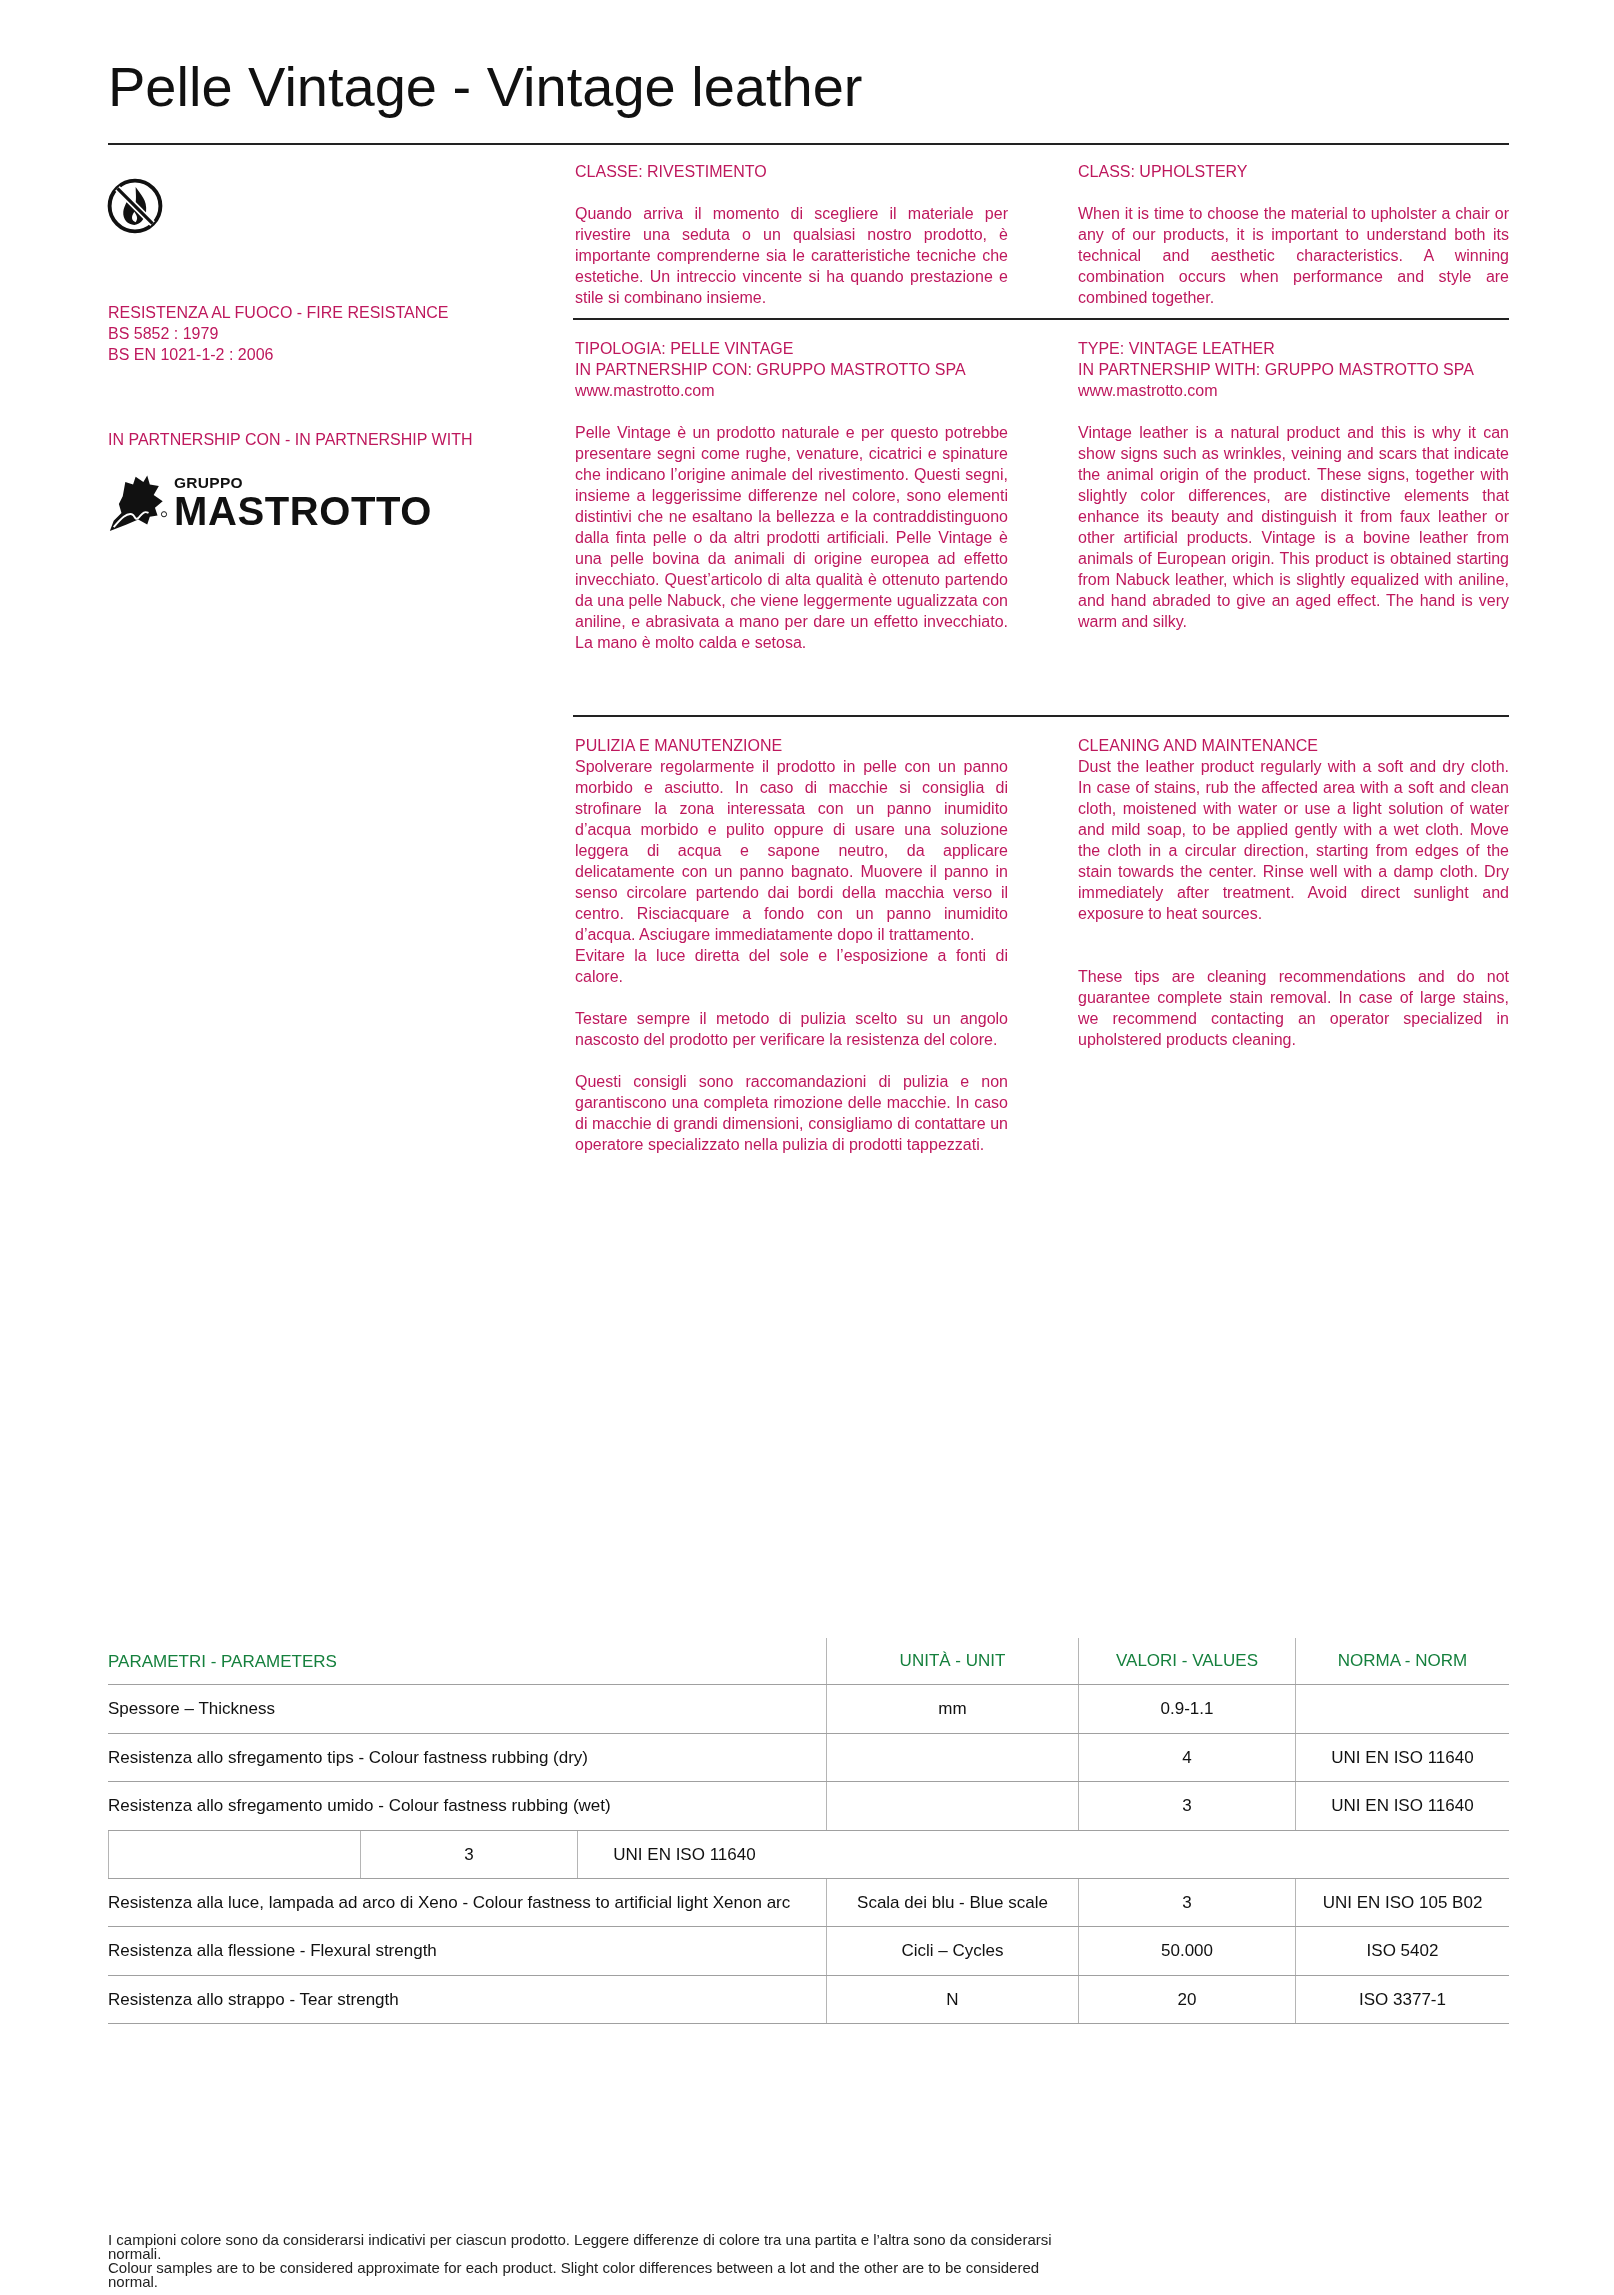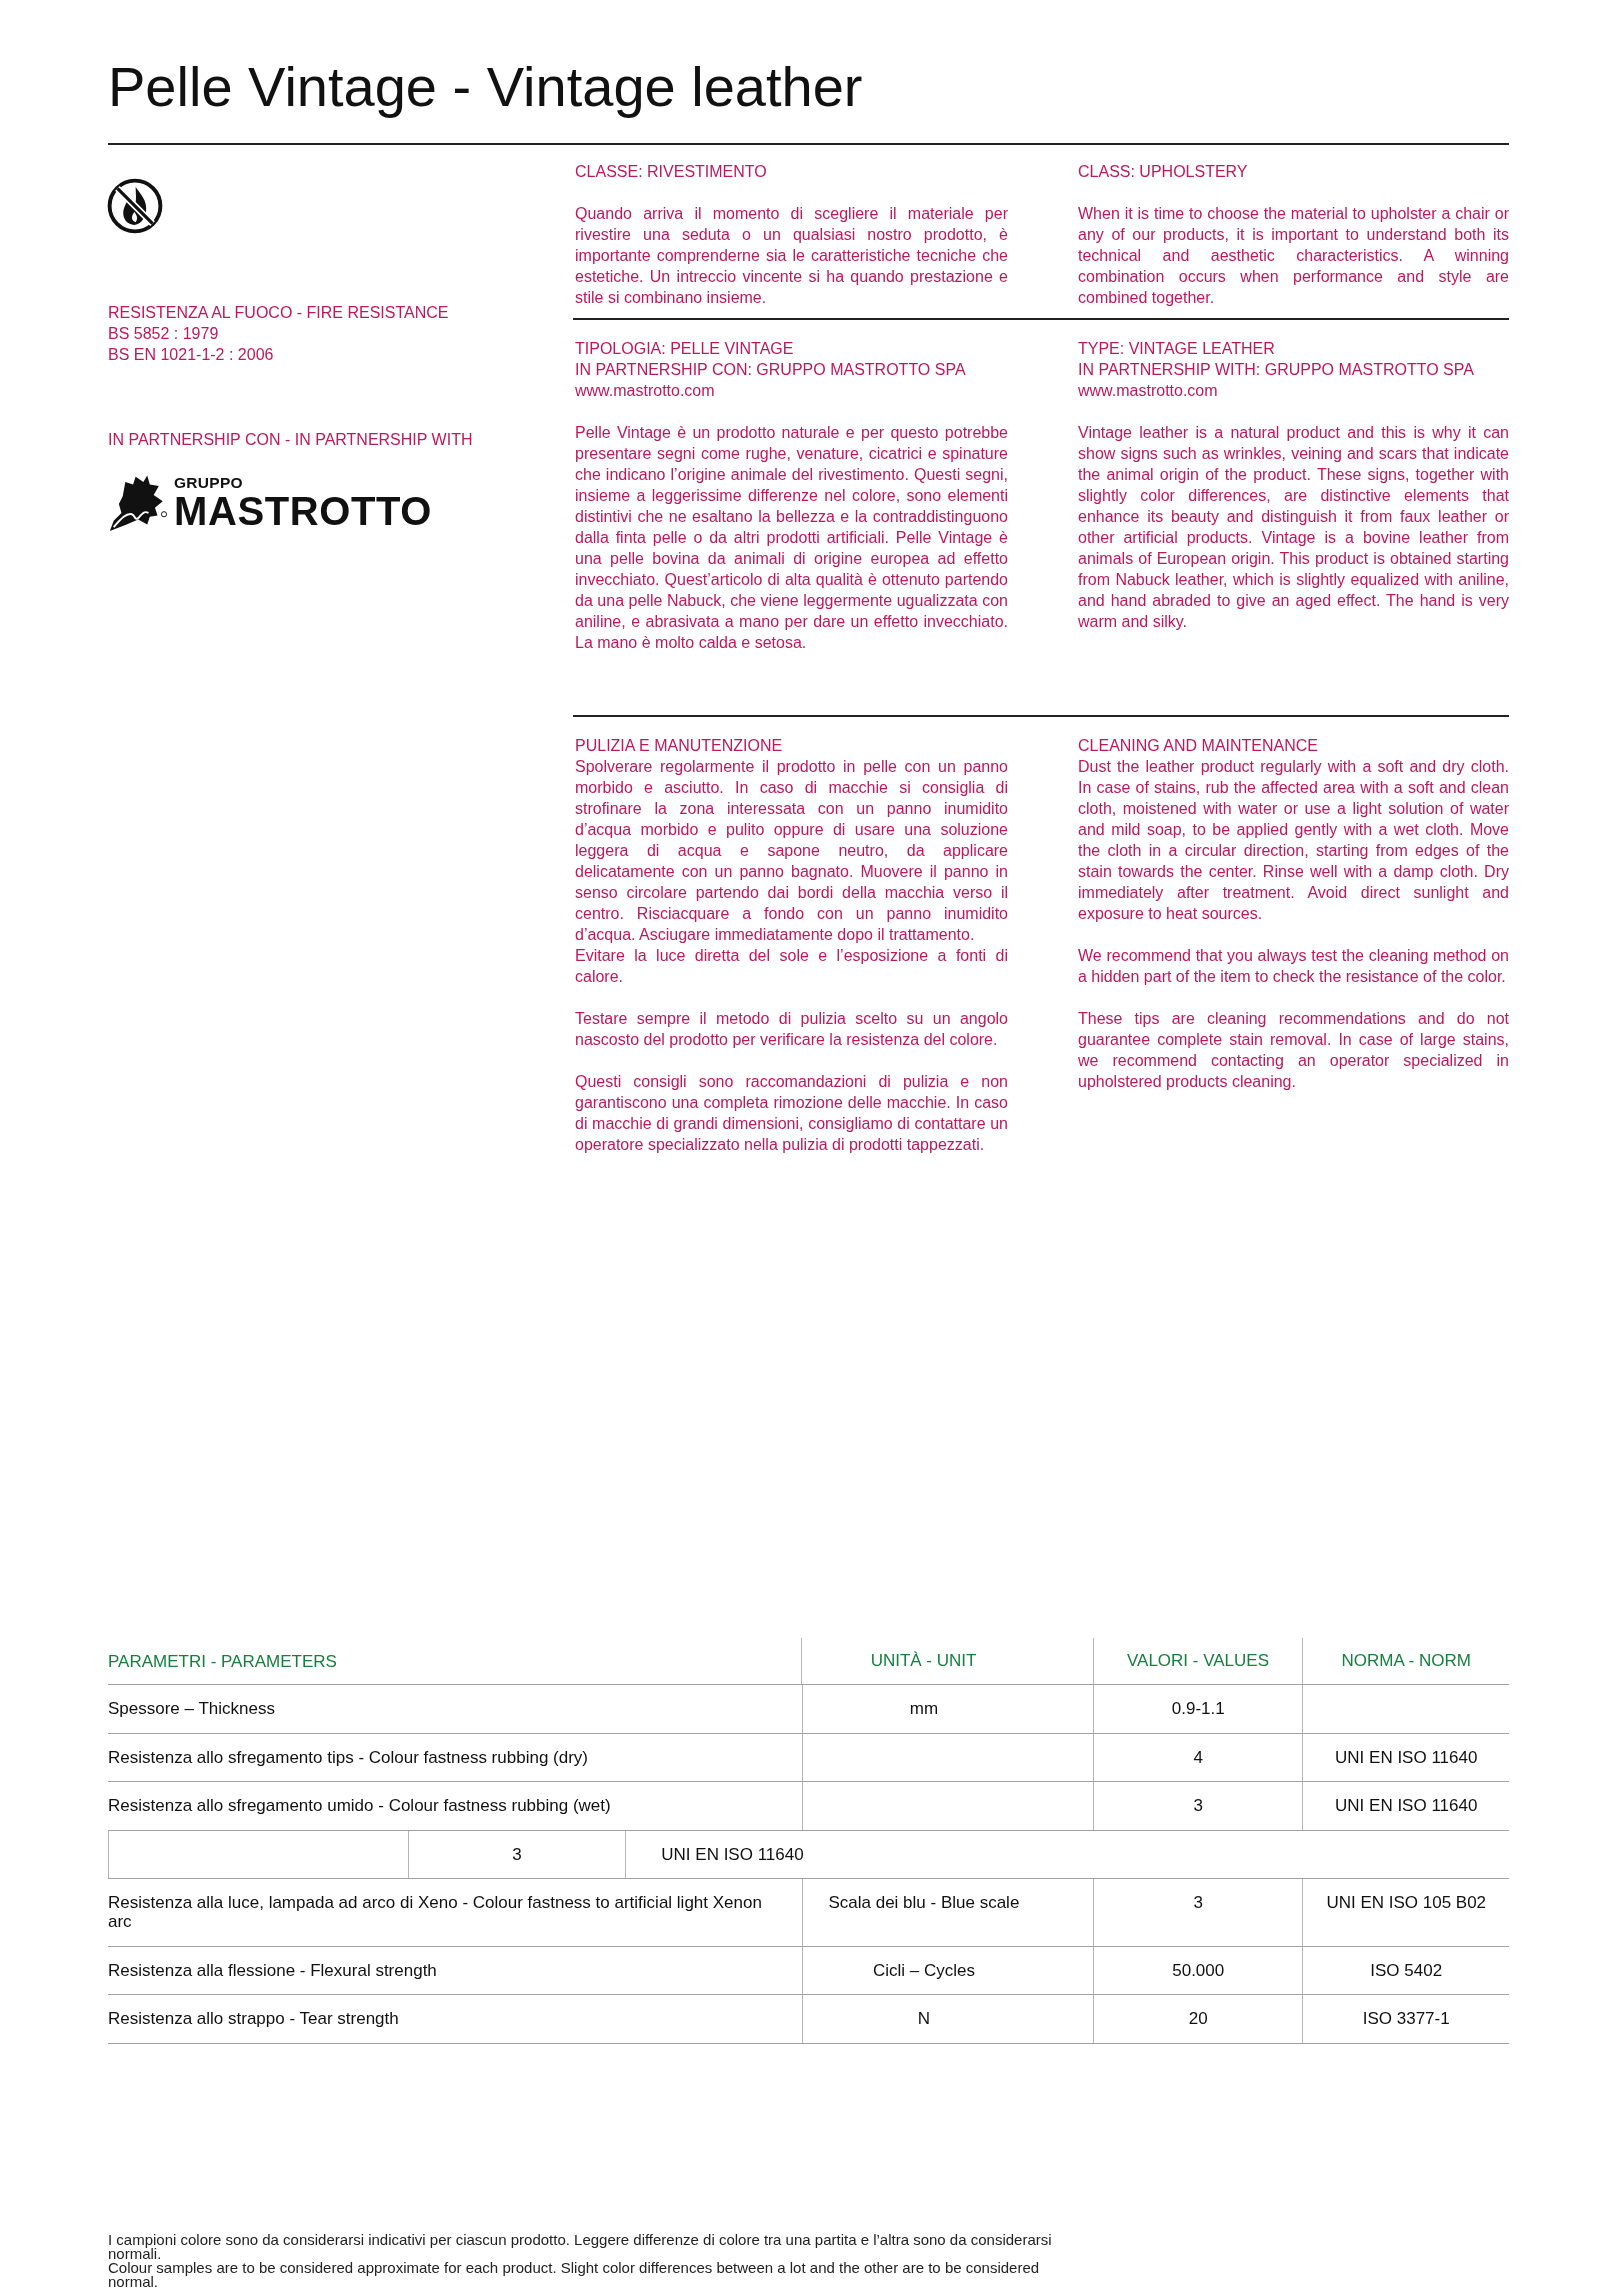--- a/index.html
+++ b/index.html
@@ -20,21 +20,21 @@
   .logo .brand2 { position:absolute; left:67px; top:15.5px; font-weight:700; font-size:40px; letter-spacing:0.6px; }
   .para { margin:0; }
   .gap { height:21px; }
   
   .tbl { left:108px; top:1638px; width:1401px; }
   .trow { position:relative; display:flex; border-bottom:1.9px solid #a0a0a0; }
   .trow.head { border-bottom:1.9px solid #a0a0a0; }
   .cell { font-size:17px; line-height:19.4px; padding:14px 0; box-sizing:border-box; }
   .c1 { width:718px; padding-right:26px; }
   .c2 { width:252px; text-align:center; border-left:1.3px solid #b5b5b5; }
-  .c3 { width:217px; text-align:center; border-left:1.3px solid #b5b5b5;margin-left:48px; }
+  .c3 { width:217px; text-align:center; border-left:1.3px solid #b5b5b5; }
   .c4 { width:214px; text-align:center; border-left:1.3px solid #b5b5b5; }
   .head .cell { color:#15803d; padding:13px 0 13px 0; }
   .head .c1 { padding-top:14px; }
   .footer { left:108px; top:2233px; font-size:15px; line-height:14px; color:#222; width:969px; }
 </style>
 </head>
 <body>
 
 <div class="abs title">Pelle Vintage - Vintage leather</div>
 <div class="abs rule-top"></div>
@@ -103,21 +103,20 @@
   <p class="para">Evitare la luce diretta del sole e l’esposizione a fonti di calore.</p>
   <div class="gap"></div>
   <p class="para">Testare sempre il metodo di pulizia scelto su un angolo nascosto del prodotto per verificare la resistenza del colore.</p>
   <div class="gap"></div>
   <p class="para">Questi consigli sono raccomandazioni di pulizia e non garantiscono una completa rimozione delle macchie. In caso di macchie di grandi dimensioni, consigliamo di contattare un operatore specializzato nella pulizia di prodotti tappezzati.</p>
 </div>
 <div class="abs col-en txt just" style="top:735px;">
   <div>CLEANING AND MAINTENANCE</div>
   <p class="para">Dust the leather product regularly with a soft and dry cloth. In case of stains, rub the affected area with a soft and clean cloth, moistened with water or use a light solution of water and mild soap, to be applied gently with a wet cloth. Move the cloth in a circular direction, starting from edges of the stain towards the center. Rinse well with a damp cloth. Dry immediately after treatment. Avoid direct sunlight and exposure to heat sources.</p>
   <div class="gap"></div>
-  <p class="para">We recommend that you always test the cleaning method on a hidden part of the item to check the resistance of the color.</p>
   <div class="gap"></div>
   <p class="para">These tips are cleaning recommendations and do not guarantee complete stain removal. In case of large stains, we recommend contacting an operator specialized in upholstered products cleaning.</p>
 </div>
 
 <div class="abs tbl">
   <div class="trow head">
     <div class="cell c1">PARAMETRI - PARAMETERS</div>
     <div class="cell c2">UNITÀ - UNIT</div>
     <div class="cell c3">VALORI - VALUES</div>
     <div class="cell c4">NORMA - NORM</div>

